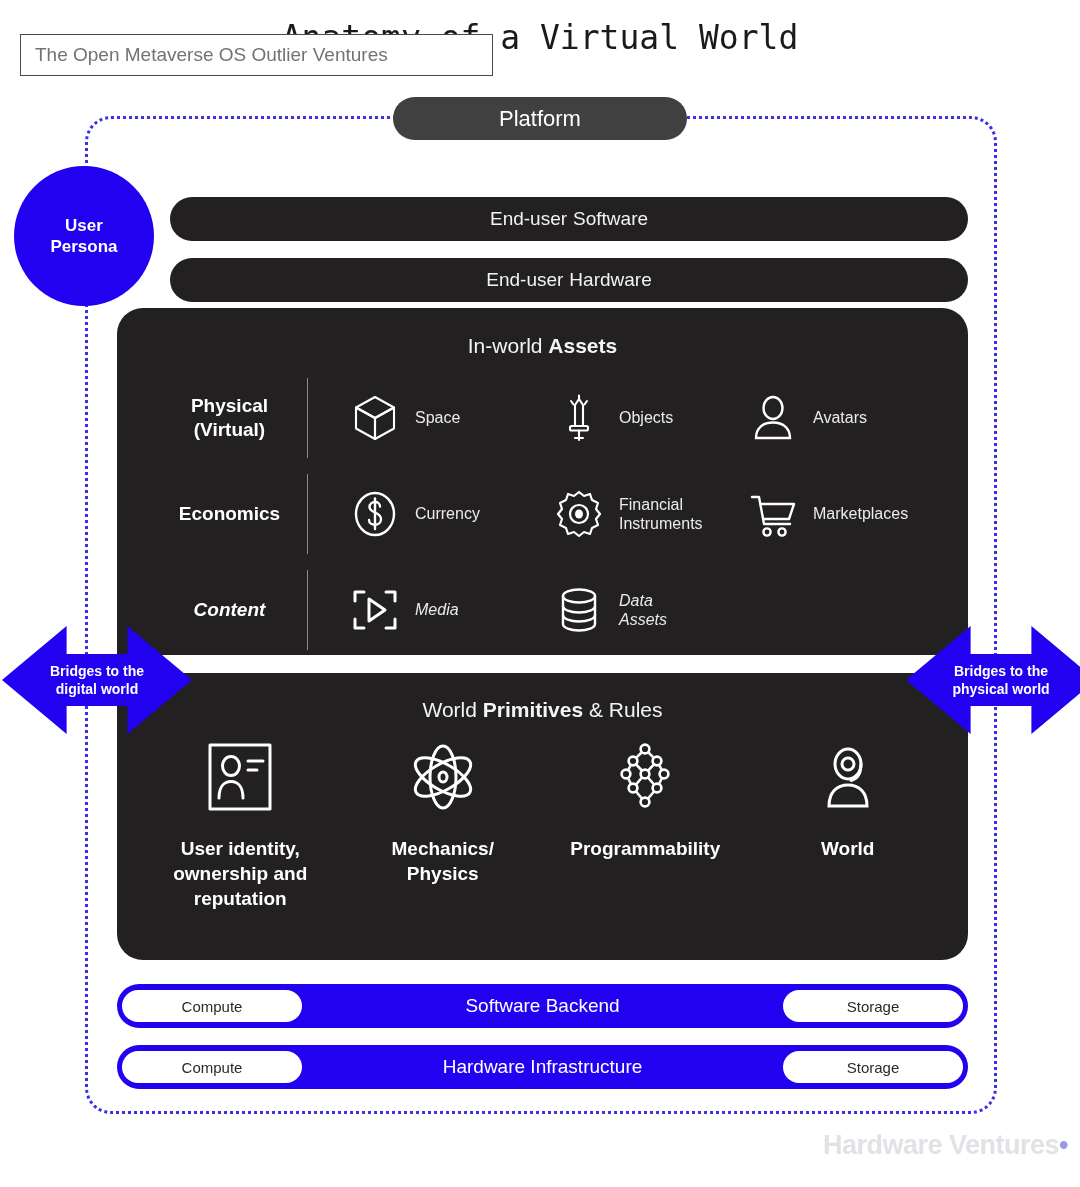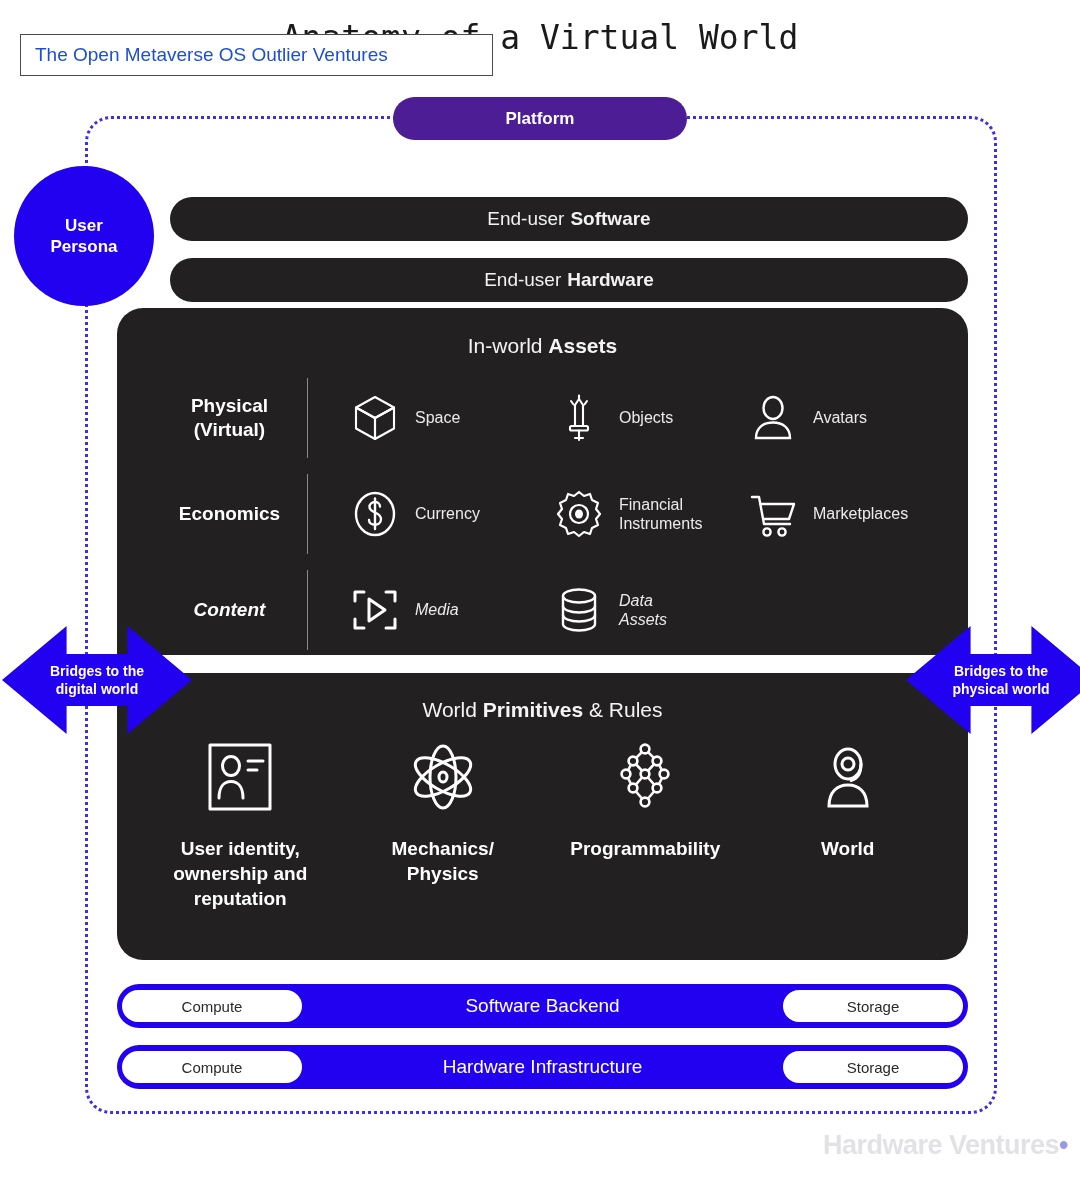--- a/index.html
+++ b/index.html
@@ -20,43 +20,42 @@
     white-space: nowrap;
   }
   
   .tooltip-overlay {
     position: absolute; left: 20px; top: 34px;
     width: 473px; height: 42px;
     background: #ffffff;
     border: 1.5px solid #4a4a4a;
     display: flex; align-items: center;
     padding-left: 14px;
-    font-size: 19px; color: #1d4ed8;
+    font-size: 19px; color: #737373;
     font-family: "Liberation Sans", sans-serif;
     z-index: 60;
   }
 
   
   .dotted-frame {
     position: absolute; left: 85px; top: 116px;
     width: 912px; height: 998px;
     border: 3px dotted #3b2fe8;
     border-radius: 26px;
     z-index: 1;
   }
 
   
   .platform-pill {
     position: absolute; left: 393px; top: 97px;
     width: 294px; height: 43px;
-    background: #4c1d95; border-radius: 22px;
-    display: flex; align-items: center; justify-content: center;
-    color: #ffffff; font-size: 17px;
+    background: #404040; border-radius: 22px;
+    display: flex; align-items: center; justify-content: center;
+    color: #ffffff; font-size: 22px;
     z-index: 10;
-    font-weight: bold;
   }
 
   
   .persona-circle {
     position: absolute; left: 14px; top: 166px;
     width: 140px; height: 140px;
     background: #2200f0; border-radius: 50%;
     display: flex; flex-direction: column; align-items: center; justify-content: center;
     color: #fff; font-weight: bold; font-size: 17px; line-height: 1.25;
     text-align: right;
@@ -65,21 +64,21 @@
 
   
   .dark-bar {
     position: absolute; left: 170px; width: 798px; height: 44px;
     background: #232021; border-radius: 22px;
     display: flex; align-items: center; justify-content: center;
     color: #f2f2f2; font-size: 19px;
     z-index: 10;
     margin-top: 16px;
   }
-  .dark-bar b { font-weight: bold; margin-left: 6px; }
+  .dark-bar b { font-weight: normal; margin-left: 6px; }
   #bar-software { top: 181px; }
   #bar-hardware { top: 242px; }
 
   
   .dark-panel {
     position: absolute; left: 117px; top: 308px;
     width: 851px; height: 652px;
     background: #232021; border-radius: 26px;
     z-index: 8;
   }

